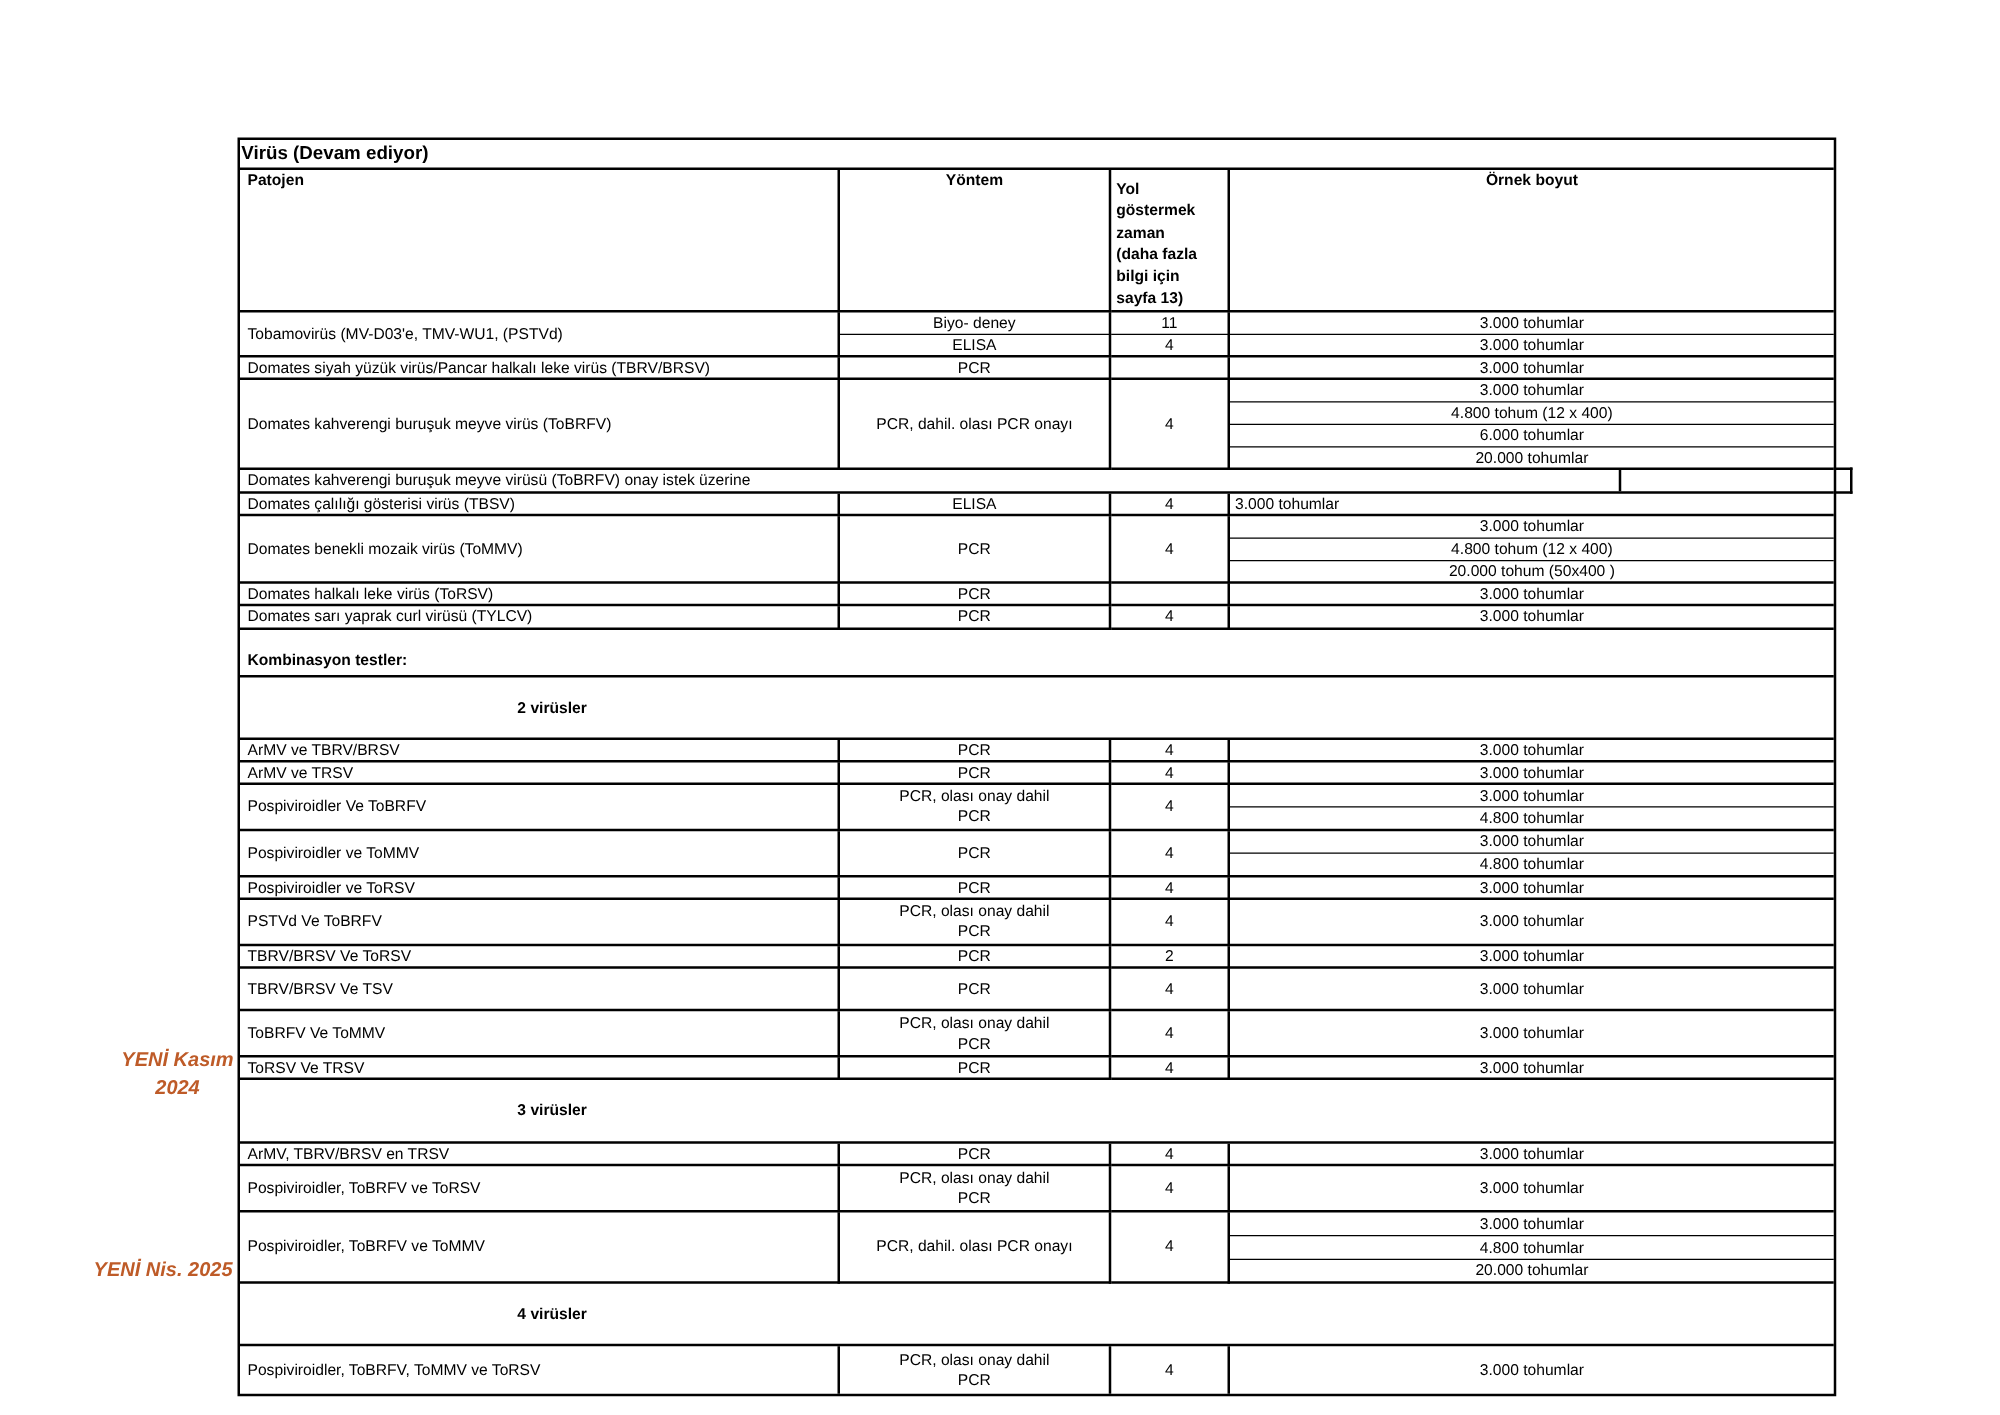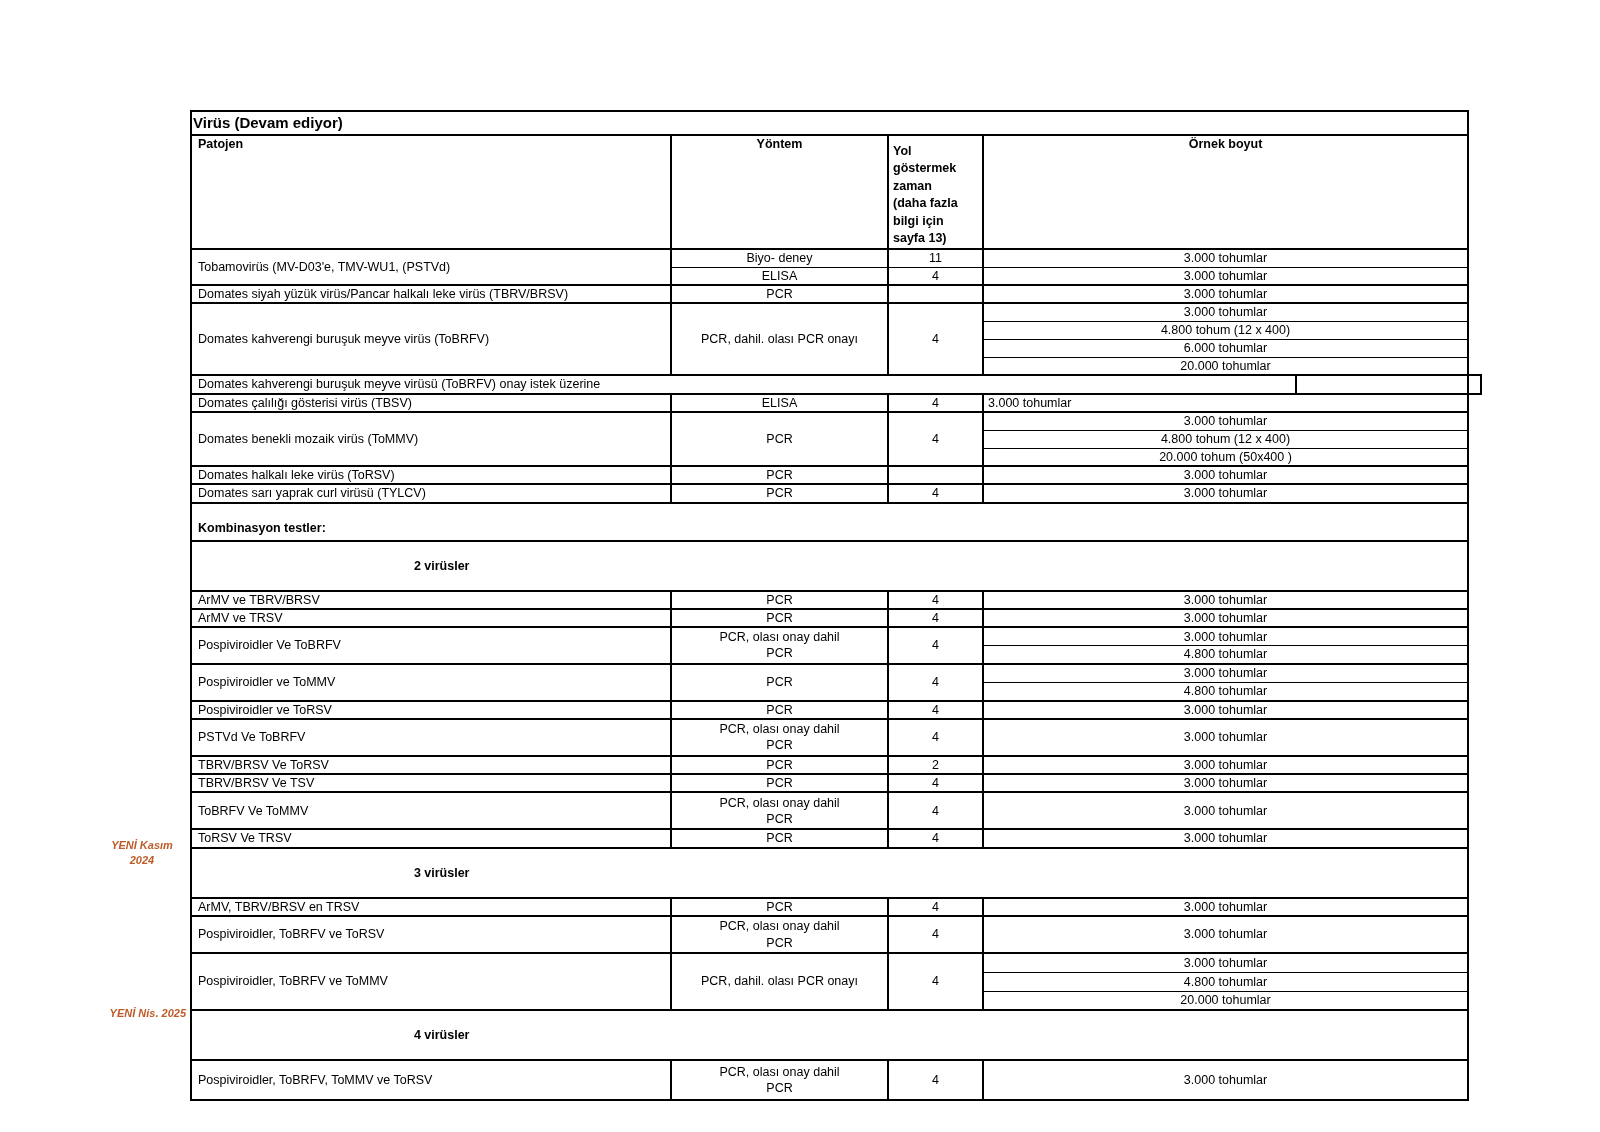--- a/index.html
+++ b/index.html
@@ -23,21 +23,21 @@
   .co{text-align:center;}
   .co.leftalign{text-align:left;}
   .full{position:relative;overflow:visible;border-right:none;}
   .full .divline{position:absolute;left:86.5%;top:0;bottom:0;width:2px;background:#000;}
   .full .ext{position:absolute;right:-15px;top:-2px;bottom:-2px;width:13px;
              border-top:2px solid #000;border-right:2px solid #000;border-bottom:2px solid #000;}
   .subhdr{border-right:none;padding:16px;}
   .subhdr .inner{width:37.6%;text-align:center;font-weight:bold;}
   .section-cell{vertical-align:bottom;font-weight:bold;padding:0 0 3px 6px;border-right:none;}
   .annotation{position:absolute;color:#BE5B28;font-weight:bold;font-style:italic;
-              font-size:11px;line-height:1.35;white-space:pre-line;}
+              font-size:16px;line-height:1.35;white-space:pre-line;}
   .ann-nov{left:96px;top:838px;width:92px;text-align:center;}
   .ann-apr{left:58px;top:958px;width:128px;text-align:right;white-space:nowrap;margin-top:48px;}
 </style>
 </head>
 <body>
 
 <div class="page">
 
   <table class="virus">
     <colgroup>
@@ -201,21 +201,21 @@
       <td class="co lastcol">3.000 tohumlar</td>
     </tr>
 
     <tr style="height:18px">
       <td class="cp">TBRV/BRSV Ve ToRSV</td>
       <td class="cy">PCR</td>
       <td class="cl">2</td>
       <td class="co lastcol">3.000 tohumlar</td>
     </tr>
 
-    <tr style="height:18px">
+    <tr style="height:34px">
       <td class="cp">TBRV/BRSV Ve TSV</td>
       <td class="cy">PCR</td>
       <td class="cl">4</td>
       <td class="co lastcol">3.000 tohumlar</td>
     </tr>
 
     <tr style="height:37px">
       <td class="cp">ToBRFV Ve ToMMV</td>
       <td class="cy">PCR, olası onay dahil
 PCR</td>

